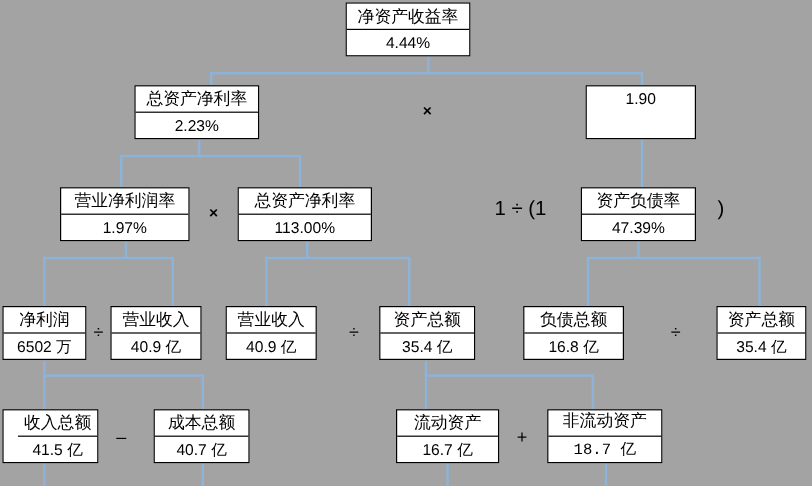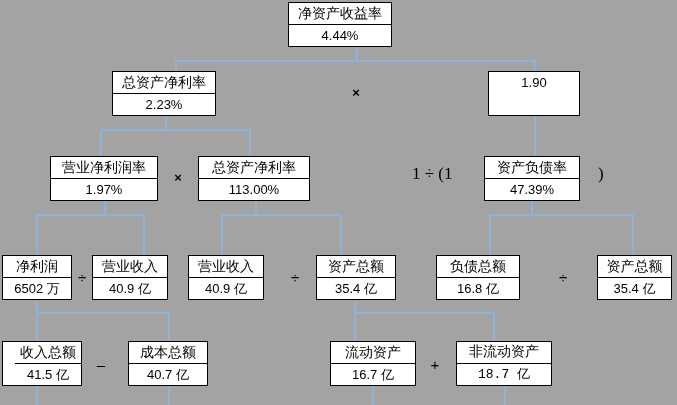--- a/index.html
+++ b/index.html
@@ -60,21 +60,21 @@
     text-align: center;
     line-height: 1;
     z-index: 4;
     white-space: nowrap;
   }
   .op-mult { font-size: 13px; font-weight: bold; }
   .formula {
     position: absolute;
     font-size: 17px;
     color: #000000;
-    font-family: Liberation Serif, serif;
+    font-family: Liberation Sans, sans-serif;
     z-index: 4;
     white-space: nowrap;
   }
 </style>
 </head>
 <body>
 
 <div id="canvas">
 
   <div class="conn vline" style="left:356px; top:46px; height:15px;"></div>

